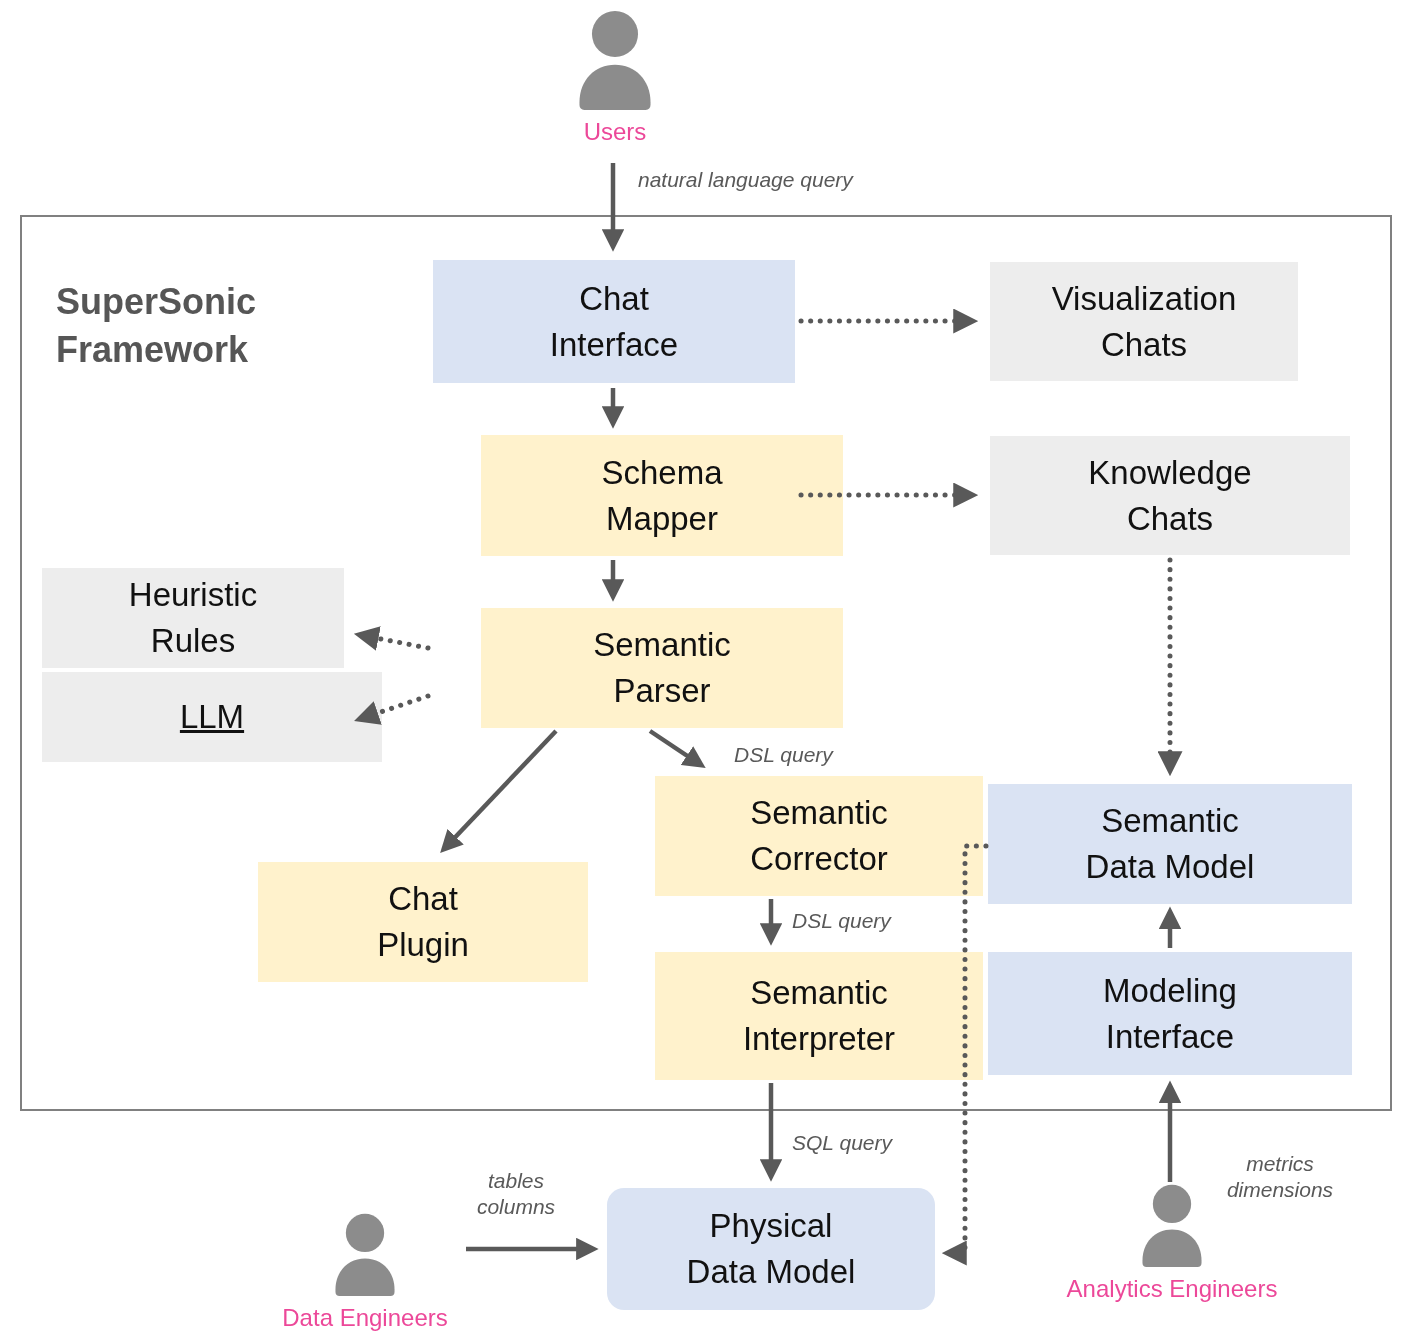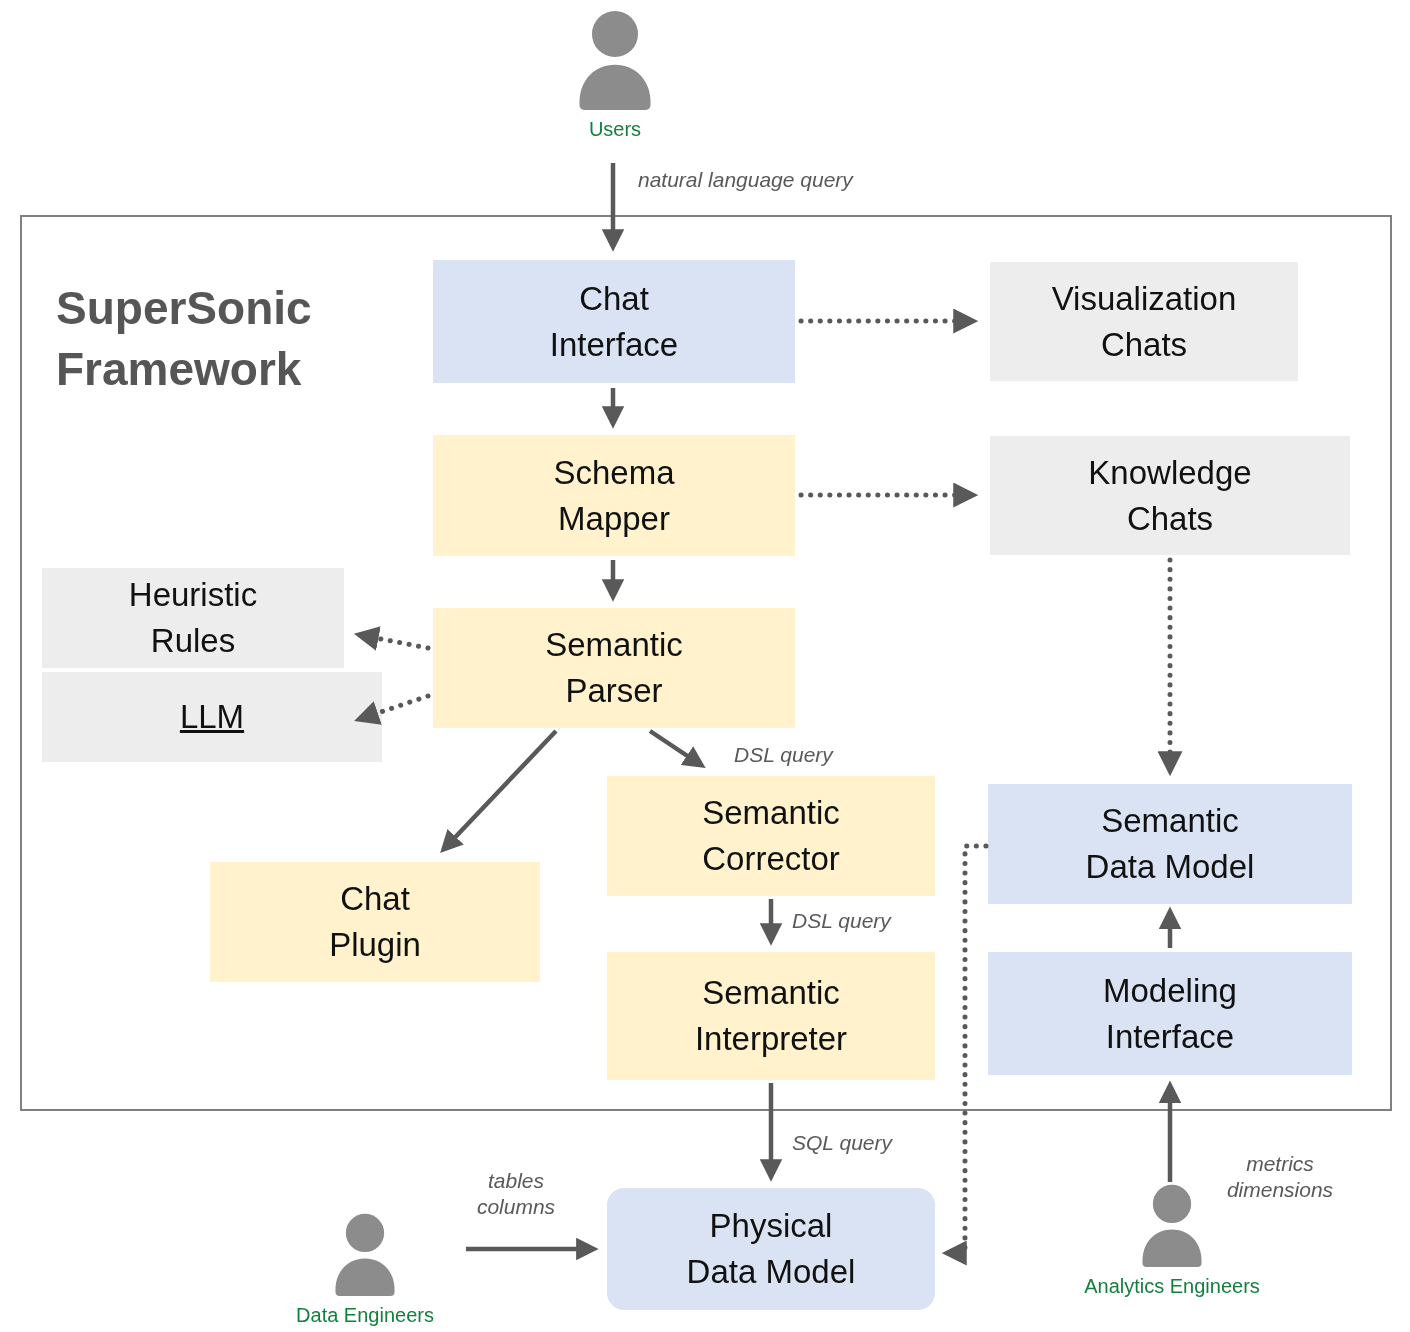--- a/index.html
+++ b/index.html
@@ -7,42 +7,42 @@
   body { font-family:"Liberation Sans", sans-serif; }
   .canvas { position:relative; width:1410px; height:1332px; background:#ffffff; overflow:hidden; }
 
   .frame {
     position:absolute; left:20px; top:215px; width:1372px; height:896px;
     border:2px solid var(--border,#808080); background:transparent;
   }
 
   .title {
     position:absolute; left:56px; top:278px;
-    font-size:46px; font-weight:bold; line-height:1.32;
+    font-size:36px; font-weight:bold; line-height:1.32;
     color:var(--title,#565656); white-space:pre-line;
   }
 
   .node {
     position:absolute; display:flex; align-items:center; justify-content:center;
     text-align:center; white-space:pre-line;
     font-size:33px; line-height:1.38; color:var(--text,#111111);
   }
   .node.blue   { background:var(--blue,#dae3f3); }
-  .node.yellow { background:var(--yellow,#fff2cc); }
+  .node.yellow { background:var(--yellow,#fff2cc);margin-left:48px; }
   .node.gray   { background:var(--gray,#ededed); }
 
   .edge-label {
     position:absolute; font-style:italic; font-size:21px; line-height:1.25;
     color:var(--arrow,#595959); white-space:pre-line;
   }
   .edge-label.center { text-align:center; }
 
   .actor { position:absolute; display:flex; flex-direction:column; align-items:center; }
   .actor svg.person { fill:var(--icon_gray,#8c8c8c); }
-  .actor .label { font-size:20px; color:#15803d; margin-top:8px; white-space:nowrap; }
+  .actor .label { font-size:24px; color:#ec4899; margin-top:8px; white-space:nowrap; }
 
   svg.edges {
     position:absolute; left:0; top:0; width:1410px; height:1332px;
     pointer-events:none; z-index:5;
   }
   .edge { fill:none; stroke:var(--arrow,#595959); }
   .edge.solid  { stroke-width:4.5; }
   .edge.dotted { stroke-width:5; stroke-dasharray:0.1 9.5; stroke-linecap:round; }
   #arrowhead path { fill:var(--arrow,#595959); stroke:none; }
 </style>

